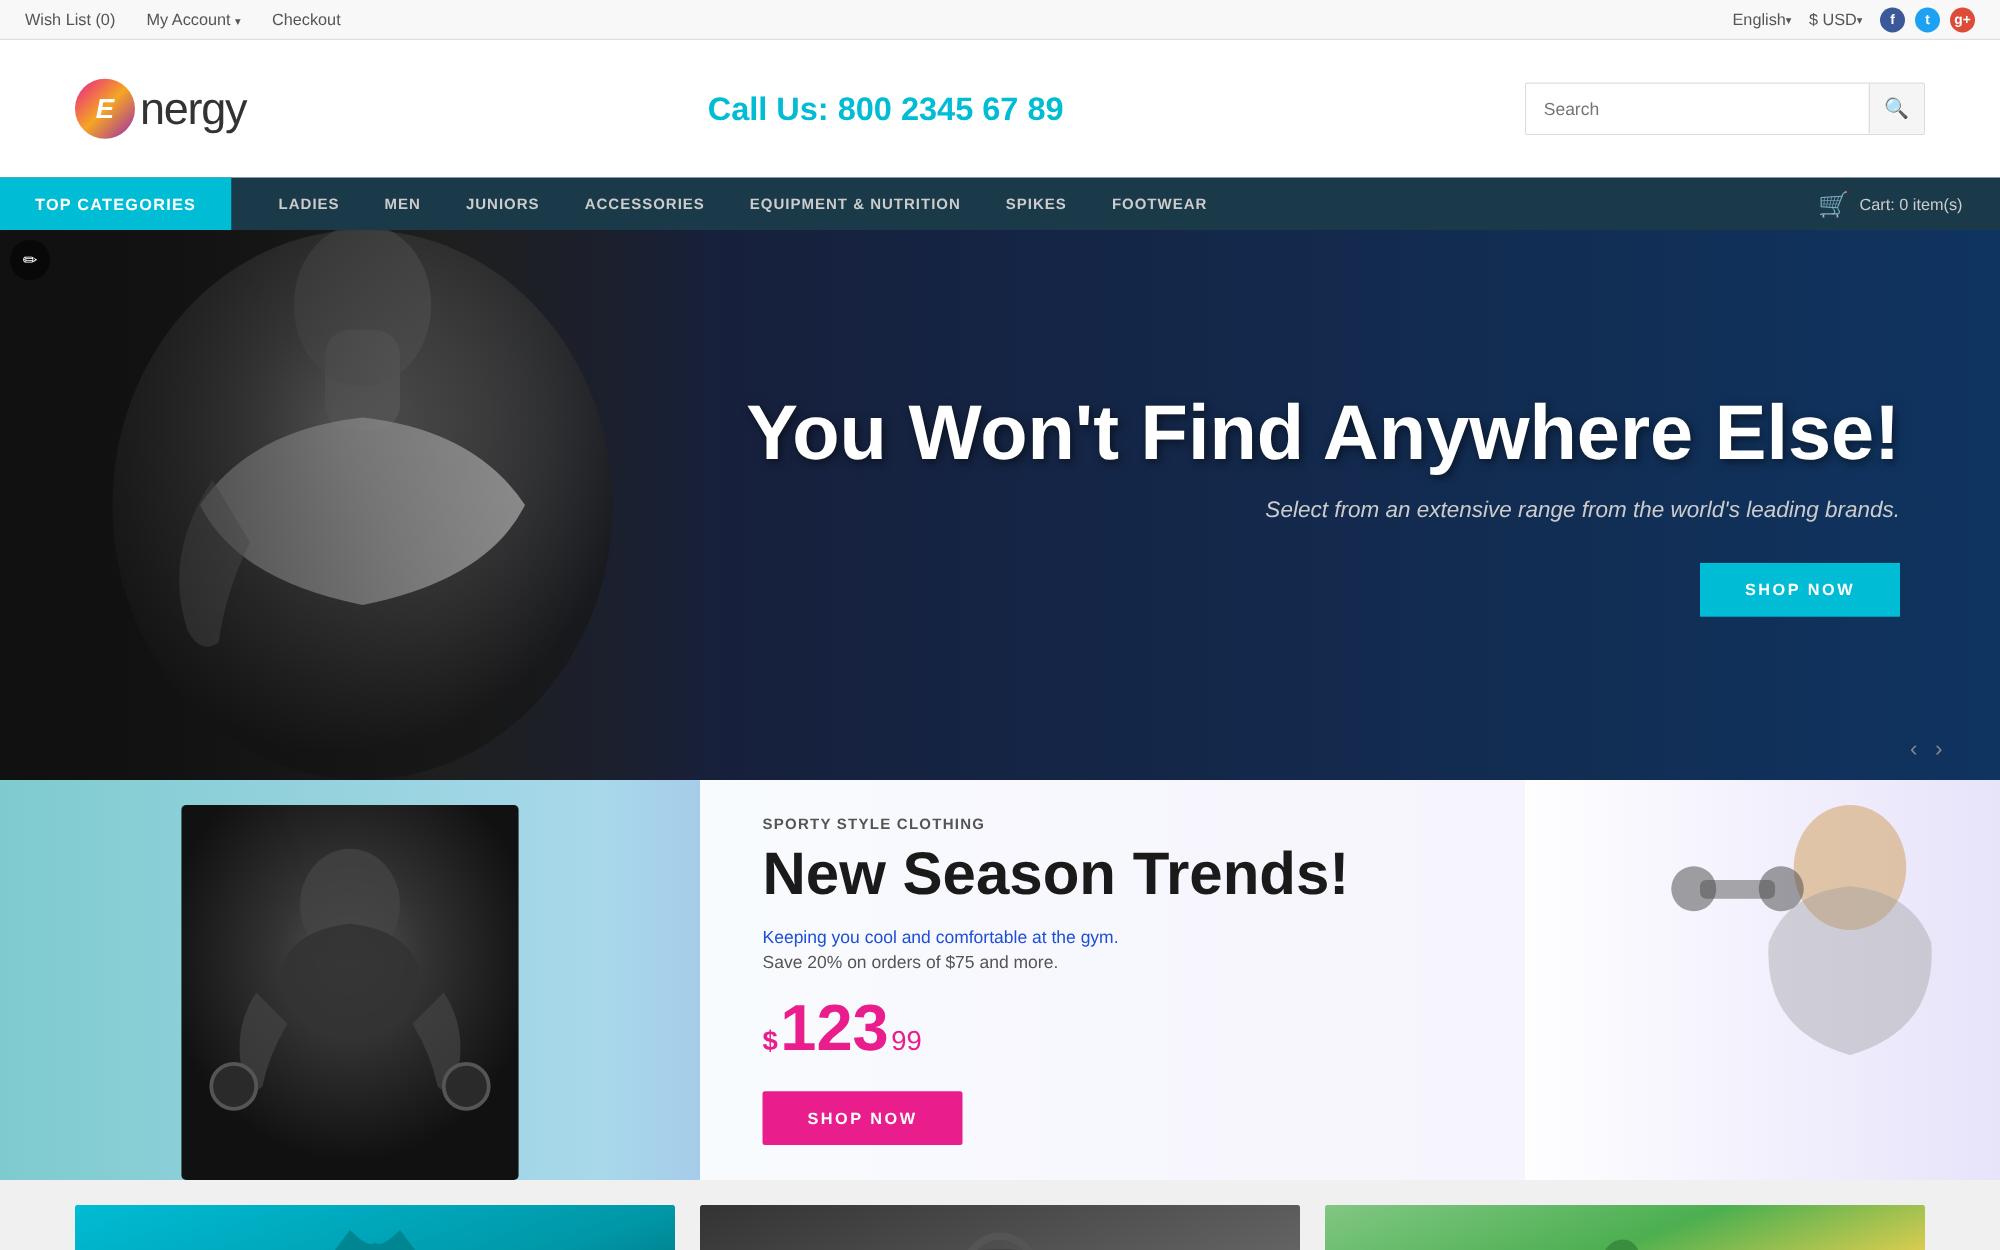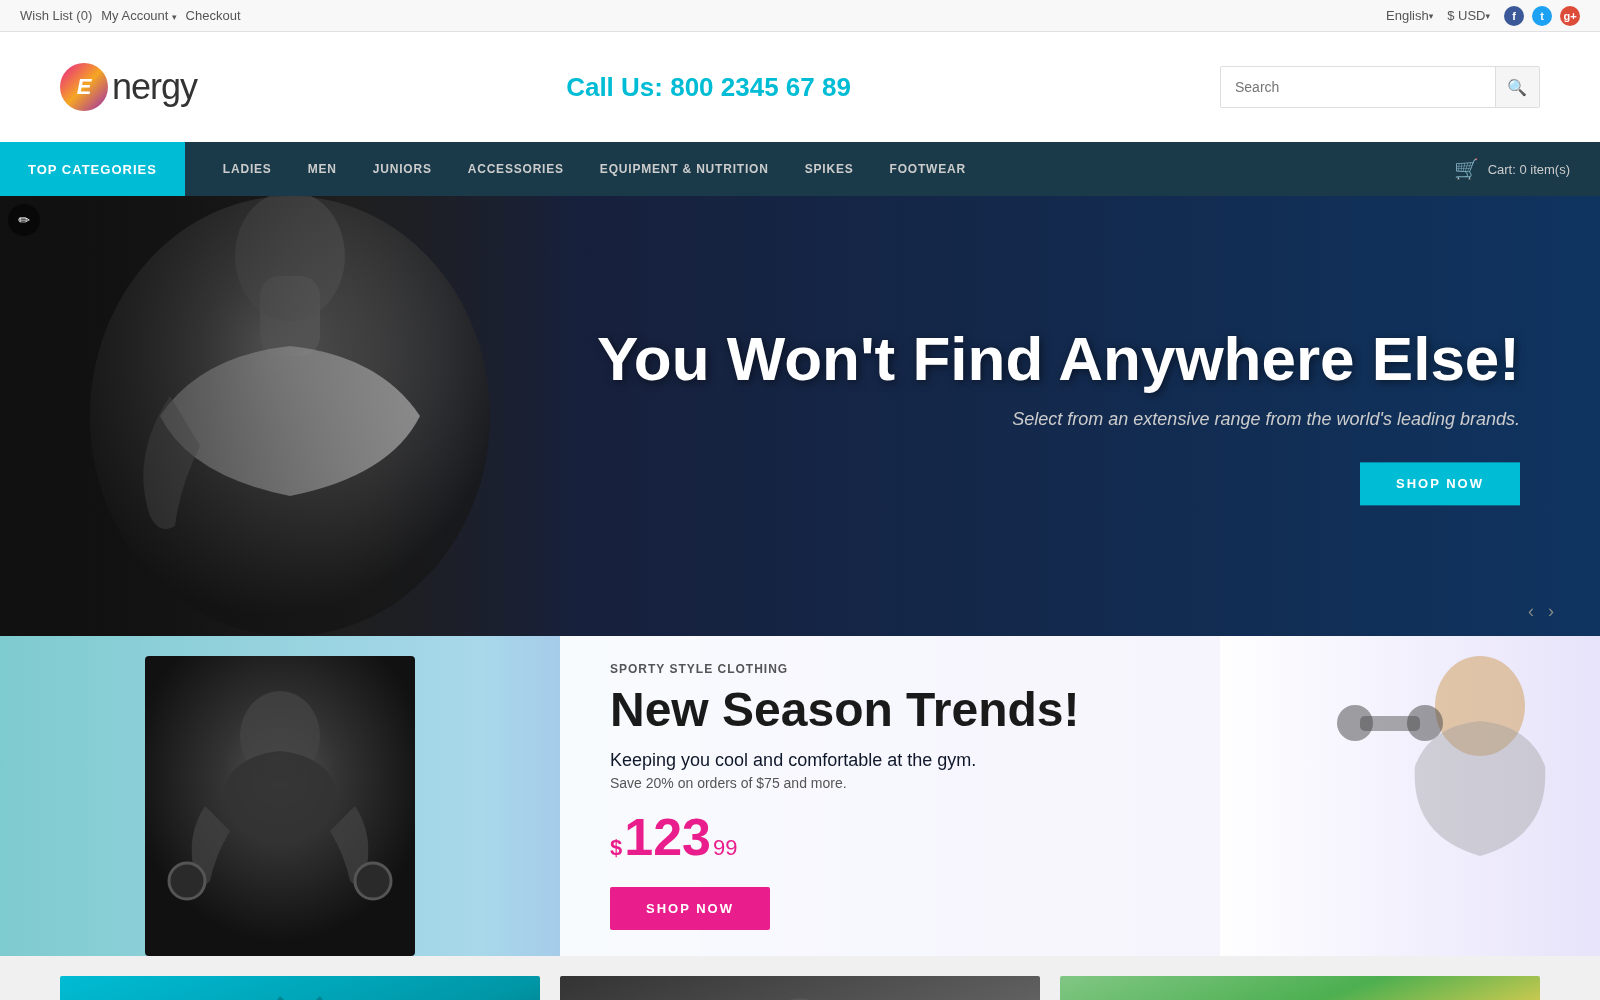--- a/index.html
+++ b/index.html
@@ -10,21 +10,21 @@
       background: #f8f8f8;
       border-bottom: 1px solid #e0e0e0;
       display: flex;
       justify-content: space-between;
       align-items: center;
       padding: 0 20px;
       height: 32px;
       font-size: 13px;
       color: #555;
     }
-    .top-bar-left { display: flex; gap: 9px; align-items: flex-end; }
+    .top-bar-left { display: flex; gap: 25px; align-items: flex-end; }
     .top-bar-left a { color: #555; text-decoration: none; }
     .top-bar-right { display: flex; gap: 14px; align-items: center; font-size: 13px; color: #555; }
     .top-bar-right .lang-curr { display: flex; gap: 0; align-items: center; }
     .social-icons { display: flex; gap: 8px; }
     .social-icon {
       width: 20px; height: 20px; border-radius: 50%;
       background: #3b5998; color: white;
       display: flex; align-items: center; justify-content: center;
       font-size: 11px; font-weight: bold; cursor: pointer;
     }
@@ -69,21 +69,21 @@
       width: 44px; height: 100%; cursor: pointer;
       display: flex; align-items: center; justify-content: center;
       color: #666; font-size: 16px;
     }
 
     
     .navbar {
       background: #1a3a4a;
       display: flex;
       align-items: center;
-      height: 54px;
+      height: 42px;
     }
     .nav-top-categories {
       background: #00bcd4;
       color: white;
       padding: 0 28px;
       height: 100%;
       display: flex; align-items: center;
       font-size: 13px; font-weight: bold; letter-spacing: 1px;
       text-transform: uppercase; cursor: pointer;
     }
@@ -178,21 +178,21 @@
       position: relative; overflow: hidden;
     }
     .promo-right-bg {
       position: absolute; right: 0; top: 0; bottom: 0; width: 380px;
       background: linear-gradient(to left, rgba(155,143,232,0.2), transparent);
       display: flex; align-items: center; justify-content: flex-end; overflow: hidden;
     }
     .promo-content { position: relative; z-index: 2; }
     .promo-label { font-size: 12px; font-weight: bold; letter-spacing: 1px; color: #555; text-transform: uppercase; margin-bottom: 8px; }
     .promo-title { font-size: 48px; font-weight: 900; color: #1a1a1a; line-height: 1.1; margin-bottom: 14px; }
-    .promo-desc { font-size: 18px; color: #0f172a; margin-bottom: 4px; }
+    .promo-desc { font-size: 14px; color: #1d4ed8; margin-bottom: 4px; }
     .promo-save { font-size: 14px; color: #555; margin-bottom: 20px; }
     .promo-price { font-size: 16px; color: #e91e8c; margin-bottom: 24px; display: flex; align-items: baseline; gap: 2px; }
     .promo-price .dollar { font-size: 22px; font-weight: bold; }
     .promo-price .amount { font-size: 52px; font-weight: 900; line-height: 1; }
     .promo-price .cents { font-size: 22px; font-weight: normal; vertical-align: super; }
     .btn-promo-shop {
       background: #e91e8c; color: white;
       border: none; padding: 14px 36px;
       font-size: 13px; font-weight: bold; letter-spacing: 2px;
       text-transform: uppercase; cursor: pointer; border-radius: 2px;

